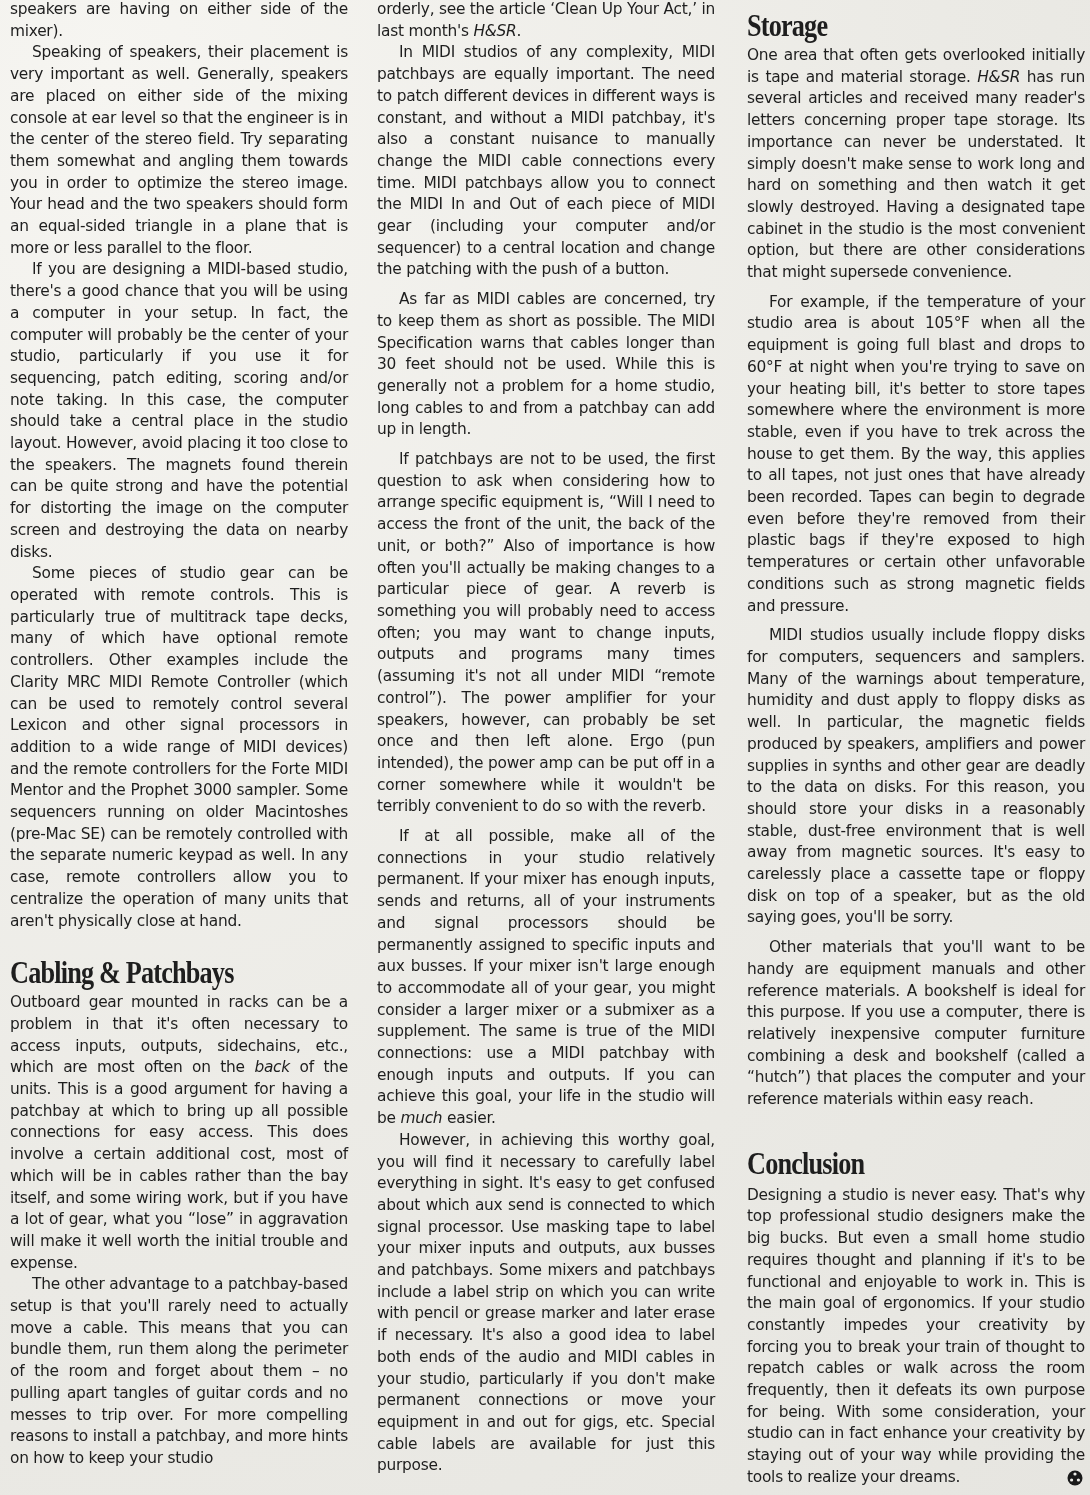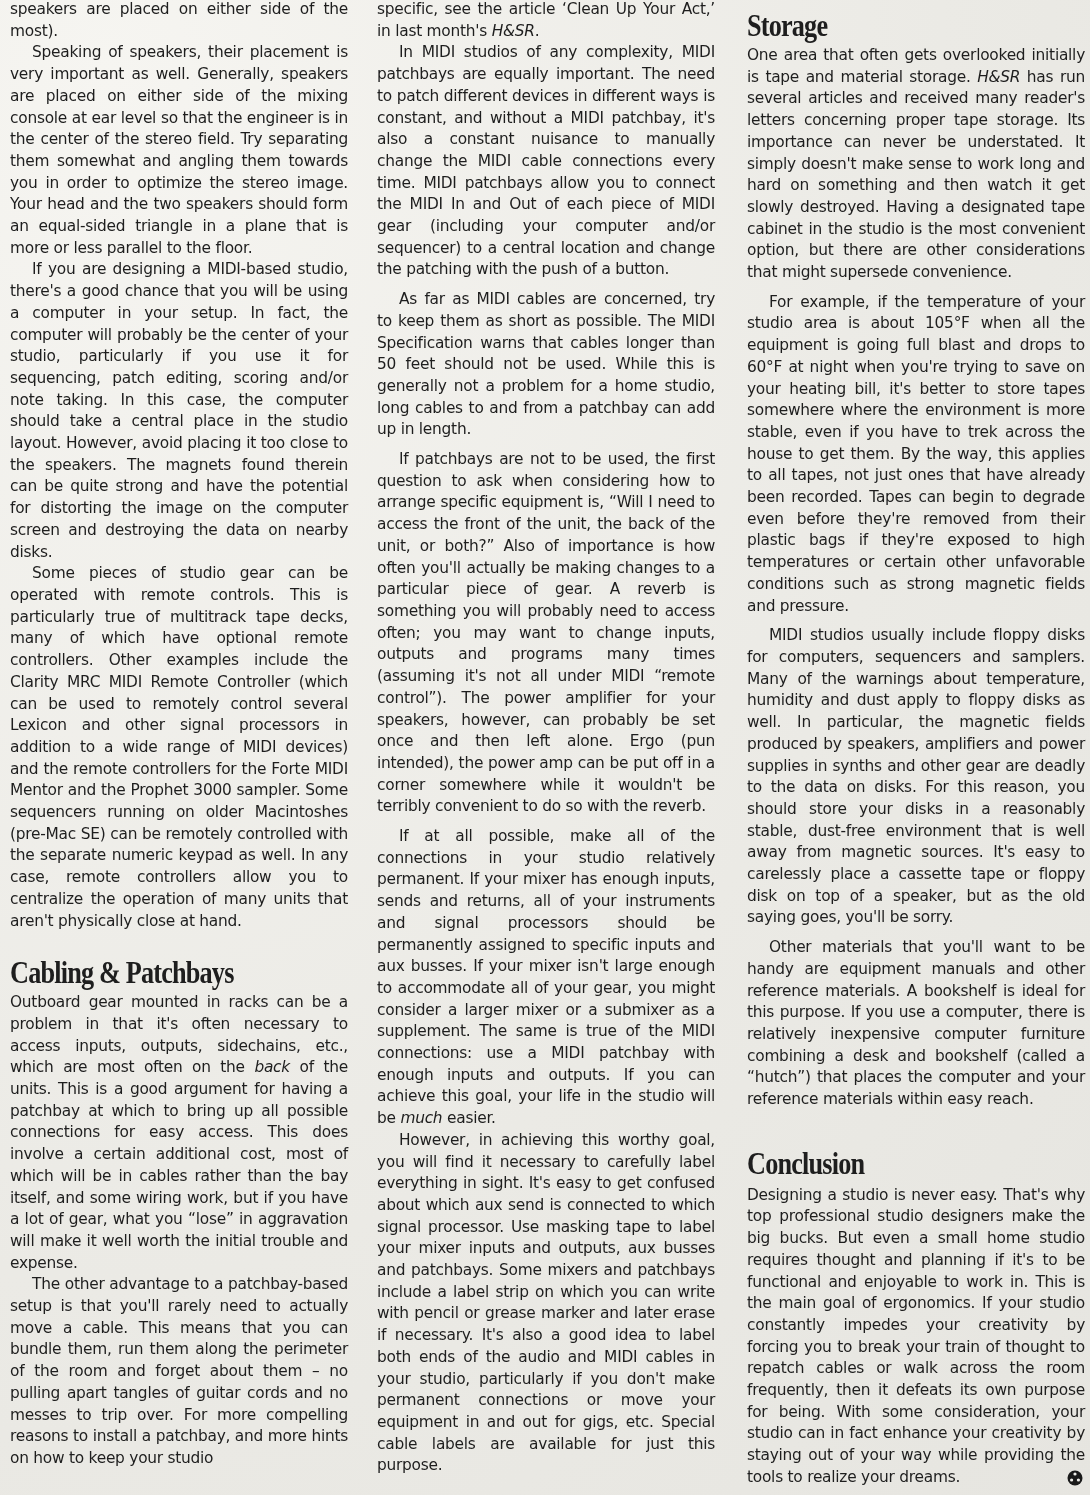--- a/index.html
+++ b/index.html
@@ -48,33 +48,33 @@
     display: inline-block; float: right;
     width: 16px; height: 16px; margin-top: 3px; margin-right: 2px;
   }
 </style>
 </head>
 <body>
 
 <div class="page">
 
   <div class="column col-1">
-    <p class="no-indent">speakers are placed on either side of the most).</p>
+    <p class="no-indent">speakers are having on either side of the mixer).</p>
     <p>Speaking of speakers, their placement is very important as well. Generally, speakers are placed on either side of the mixing console at ear level so that the engineer is in the center of the stereo field. Try separating them somewhat and angling them towards you in order to optimize the stereo image. Your head and the two speakers should form an equal-sided triangle in a plane that is more or less parallel to the floor.</p>
     <p>If you are designing a MIDI-based studio, there's a good chance that you will be using a computer in your setup. In fact, the computer will probably be the center of your studio, particularly if you use it for sequencing, patch editing, scoring and/or note taking. In this case, the computer should take a central place in the studio layout. However, avoid placing it too close to the speakers. The magnets found therein can be quite strong and have the potential for distorting the image on the computer screen and destroying the data on nearby disks.</p>
     <p>Some pieces of studio gear can be operated with remote controls. This is particularly true of multitrack tape decks, many of which have optional remote controllers. Other examples include the Clarity MRC MIDI Remote Controller (which can be used to remotely control several Lexicon and other signal processors in addition to a wide range of MIDI devices) and the remote controllers for the Forte MIDI Mentor and the Prophet 3000 sampler. Some sequencers running on older Macintoshes (pre-Mac SE) can be remotely controlled with the separate numeric keypad as well. In any case, remote controllers allow you to centralize the operation of many units that aren't physically close at hand.</p>
     <h2 class="section-heading">Cabling &amp; Patchbays</h2>
     <p class="no-indent"><span>Outboard gear mounted in racks can be a problem in that it's often necessary to access inputs, outputs, sidechains, etc., which are most often on the </span><em>back</em><span> of the units. This is a good argument for having a patchbay at which to bring up all possible connections for easy access. This does involve a certain additional cost, most of which will be in cables rather than the bay itself, and some wiring work, but if you have a lot of gear, what you “lose” in aggravation will make it well worth the initial trouble and expense.</span></p>
     <p>The other advantage to a patchbay-based setup is that you'll rarely need to actually move a cable. This means that you can bundle them, run them along the perimeter of the room and forget about them – no pulling apart tangles of guitar cords and no messes to trip over. For more compelling reasons to install a patchbay, and more hints on how to keep your studio</p>
   </div>
 
   <div class="column col-2">
-    <p class="no-indent"><span>specific, see the article ‘Clean Up Your Act,’ in last month's </span><em>H&amp;SR</em><span>.</span></p>
+    <p class="no-indent"><span>orderly, see the article ‘Clean Up Your Act,’ in last month's </span><em>H&amp;SR</em><span>.</span></p>
     <p>In MIDI studios of any complexity, MIDI patchbays are equally important. The need to patch different devices in different ways is constant, and without a MIDI patchbay, it's also a constant nuisance to manually change the MIDI cable connections every time. MIDI patchbays allow you to connect the MIDI In and Out of each piece of MIDI gear (including your computer and/or sequencer) to a central location and change the patching with the push of a button.</p>
-    <p class="gap">As far as MIDI cables are concerned, try to keep them as short as possible. The MIDI Specification warns that cables longer than 50 feet should not be used. While this is generally not a problem for a home studio, long cables to and from a patchbay can add up in length.</p>
+    <p class="gap">As far as MIDI cables are concerned, try to keep them as short as possible. The MIDI Specification warns that cables longer than 30 feet should not be used. While this is generally not a problem for a home studio, long cables to and from a patchbay can add up in length.</p>
     <p class="gap">If patchbays are not to be used, the first question to ask when considering how to arrange specific equipment is, “Will I need to access the front of the unit, the back of the unit, or both?” Also of importance is how often you'll actually be making changes to a particular piece of gear. A reverb is something you will probably need to access often; you may want to change inputs, outputs and programs many times (assuming it's not all under MIDI “remote control”). The power amplifier for your speakers, however, can probably be set once and then left alone. Ergo (pun intended), the power amp can be put off in a corner somewhere while it wouldn't be terribly convenient to do so with the reverb.</p>
     <p class="gap"><span>If at all possible, make all of the connections in your studio relatively permanent. If your mixer has enough inputs, sends and returns, all of your instruments and signal processors should be permanently assigned to specific inputs and aux busses. If your mixer isn't large enough to accommodate all of your gear, you might consider a larger mixer or a submixer as a supplement. The same is true of the MIDI connections: use a MIDI patchbay with enough inputs and outputs. If you can achieve this goal, your life in the studio will be </span><em>much</em><span> easier.</span></p>
     <p>However, in achieving this worthy goal, you will find it necessary to carefully label everything in sight. It's easy to get confused about which aux send is connected to which signal processor. Use masking tape to label your mixer inputs and outputs, aux busses and patchbays. Some mixers and patchbays include a label strip on which you can write with pencil or grease marker and later erase if necessary. It's also a good idea to label both ends of the audio and MIDI cables in your studio, particularly if you don't make permanent connections or move your equipment in and out for gigs, etc. Special cable labels are available for just this purpose.</p>
   </div>
 
   <div class="column col-3">
     <h2 class="section-heading first">Storage</h2>
     <p class="no-indent"><span>One area that often gets overlooked initially is tape and material storage. </span><em>H&amp;SR</em><span> has run several articles and received many reader's letters concerning proper tape storage. Its importance can never be understated. It simply doesn't make sense to work long and hard on something and then watch it get slowly destroyed. Having a designated tape cabinet in the studio is the most convenient option, but there are other considerations that might supersede convenience.</span></p>
     <p class="gap">For example, if the temperature of your studio area is about 105°F when all the equipment is going full blast and drops to 60°F at night when you're trying to save on your heating bill, it's better to store tapes somewhere where the environment is more stable, even if you have to trek across the house to get them. By the way, this applies to all tapes, not just ones that have already been recorded. Tapes can begin to degrade even before they're removed from their plastic bags if they're exposed to high temperatures or certain other unfavorable conditions such as strong magnetic fields and pressure.</p>
     <p class="gap">MIDI studios usually include floppy disks for computers, sequencers and samplers. Many of the warnings about temperature, humidity and dust apply to floppy disks as well. In particular, the magnetic fields produced by speakers, amplifiers and power supplies in synths and other gear are deadly to the data on disks. For this reason, you should store your disks in a reasonably stable, dust-free environment that is well away from magnetic sources. It's easy to carelessly place a cassette tape or floppy disk on top of a speaker, but as the old saying goes, you'll be sorry.</p>

